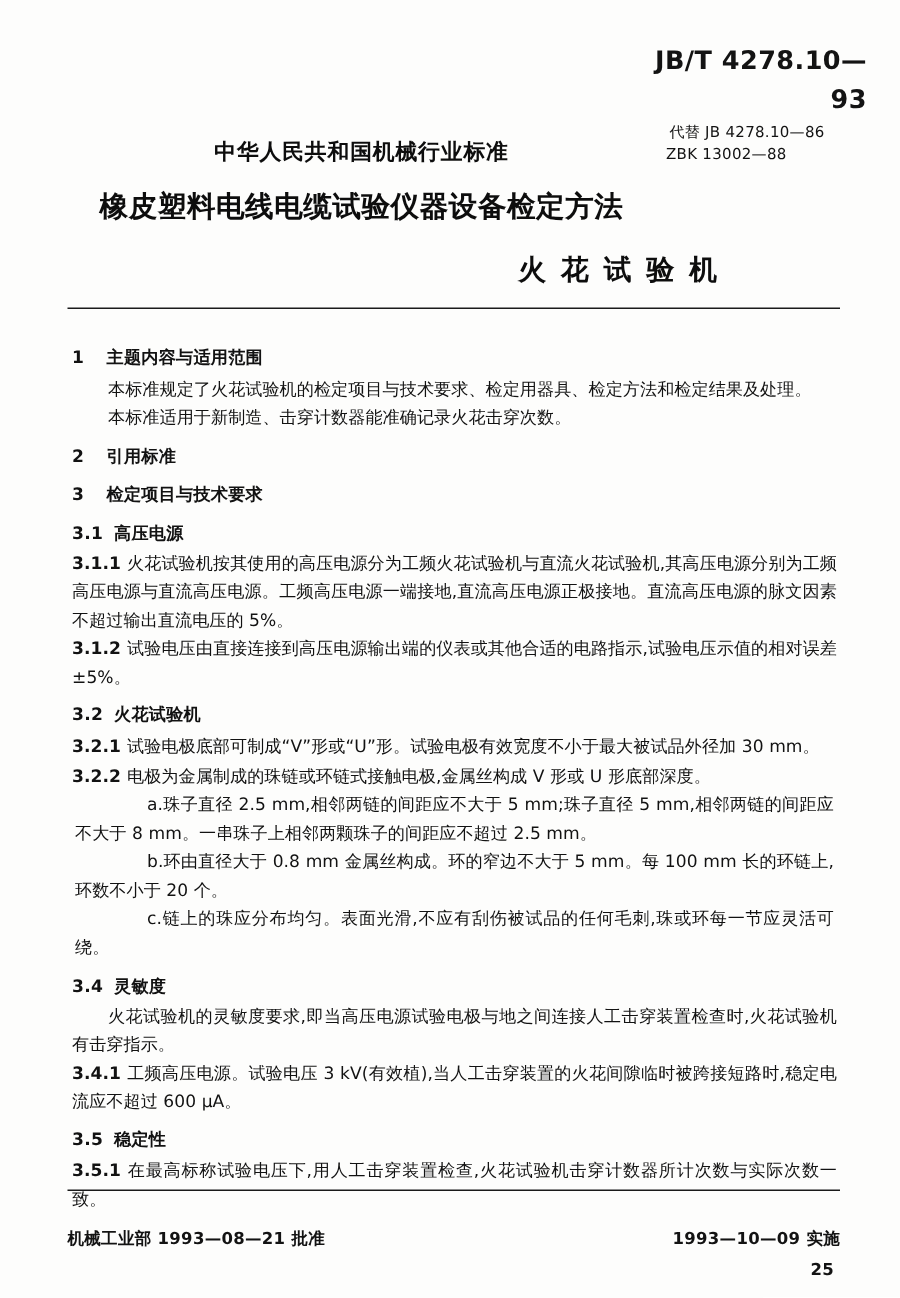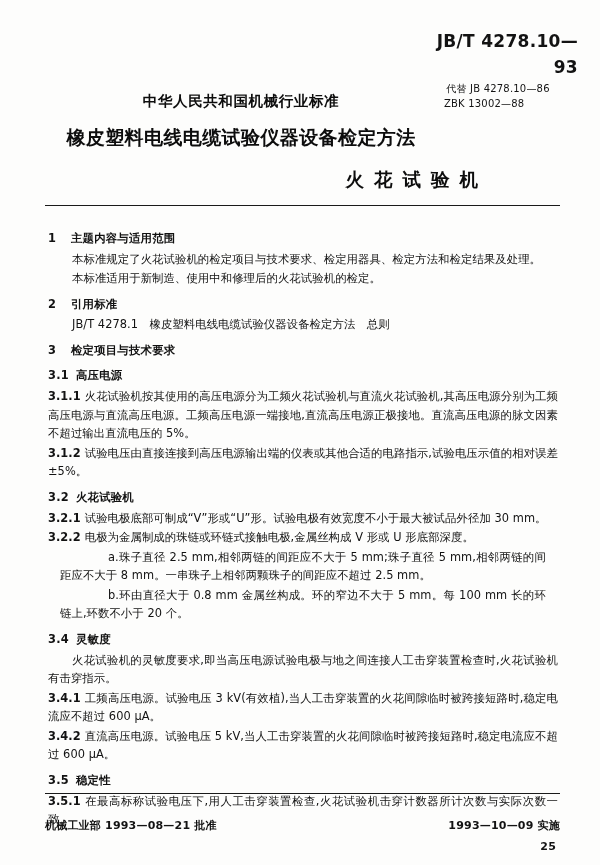--- a/index.html
+++ b/index.html
@@ -130,21 +130,21 @@
     font-weight: bold;
     display: inline-block;
     min-width: 30px;
     margin-right: 4px;
   }
   .clause .cnum.w2 {
     min-width: 22px;
   }
 
   .lettered {
-    margin: 1px 12px;
+    margin: 1px 2px;
     text-indent: 24px;
     text-align: justify;
     letter-spacing: 0.05px;
   }
   .lettered .lnum {
     display: inline-block;
     min-width: 28px;
   }
 
   .bold-run {
@@ -205,26 +205,25 @@
   </div>
 
   <div class="rule-top"></div>
 
   <div class="body">
 
     <div class="sec-head">
       <span class="num">1</span><span>主题内容与适用范围</span>
     </div>
     <div class="para">本标准规定了火花试验机的检定项目与技术要求、检定用器具、检定方法和检定结果及处理。</div>
-    <div class="para">本标准适用于新制造、使用中和修理后的火花试验机的检定。</div>
+    <div class="para">本标准适用于新制造、击穿计数器能准确记录火花击穿次数。</div>
 
     <div class="sec-head">
       <span class="num">2</span><span>引用标准</span>
     </div>
-    <div class="para">JB/T 4278.1　橡皮塑料电线电缆试验仪器设备检定方法　总则</div>
 
     <div class="sec-head">
       <span class="num">3</span><span>检定项目与技术要求</span>
     </div>
 
     <div class="sec-head lvl2">
       <span class="num">3.1</span><span>高压电源</span>
     </div>
     <div class="clause">
       <span class="cnum bold-run">3.1.1</span><span>火花试验机按其使用的高压电源分为工频火花试验机与直流火花试验机,其高压电源分别为工频高压电源与直流高压电源。工频高压电源一端接地,直流高压电源正极接地。直流高压电源的脉文因素不超过输出直流电压的 5%。</span>
@@ -241,31 +240,31 @@
     </div>
     <div class="clause">
       <span class="cnum bold-run">3.2.2</span><span>电极为金属制成的珠链或环链式接触电极,金属丝构成 V 形或 U 形底部深度。</span>
     </div>
     <div class="lettered">
       <span class="lnum">a.</span><span>珠子直径 2.5 mm,相邻两链的间距应不大于 5 mm;珠子直径 5 mm,相邻两链的间距应不大于 8 mm。一串珠子上相邻两颗珠子的间距应不超过 2.5 mm。</span>
     </div>
     <div class="lettered">
       <span class="lnum">b.</span><span>环由直径大于 0.8 mm 金属丝构成。环的窄边不大于 5 mm。每 100 mm 长的环链上,环数不小于 20 个。</span>
     </div>
+    <div class="lettered">
+      <span class="lnum">c.</span><span>链上的珠应分布均匀。表面光滑,不应有刮伤被试品的任何毛刺,珠或环每一节应灵活可绕。</span>
+    </div>
 
 
     <div class="sec-head lvl2">
       <span class="num">3.4</span><span>灵敏度</span>
     </div>
     <div class="para">火花试验机的灵敏度要求,即当高压电源试验电极与地之间连接人工击穿装置检查时,火花试验机有击穿指示。</div>
     <div class="clause">
       <span class="cnum bold-run">3.4.1</span><span>工频高压电源。试验电压 3 kV(有效植),当人工击穿装置的火花间隙临时被跨接短路时,稳定电流应不超过 600 μA。</span>
-    </div>
-    <div class="clause">
-      <span class="cnum bold-run">3.4.2</span><span>直流高压电源。试验电压 5 kV,当人工击穿装置的火花间隙临时被跨接短路时,稳定电流应不超过 600 μA。</span>
     </div>
 
     <div class="sec-head lvl2">
       <span class="num">3.5</span><span>稳定性</span>
     </div>
     <div class="clause">
       <span class="cnum bold-run">3.5.1</span><span>在最高标称试验电压下,用人工击穿装置检查,火花试验机击穿计数器所计次数与实际次数一致。</span>
     </div>
 
   </div>

